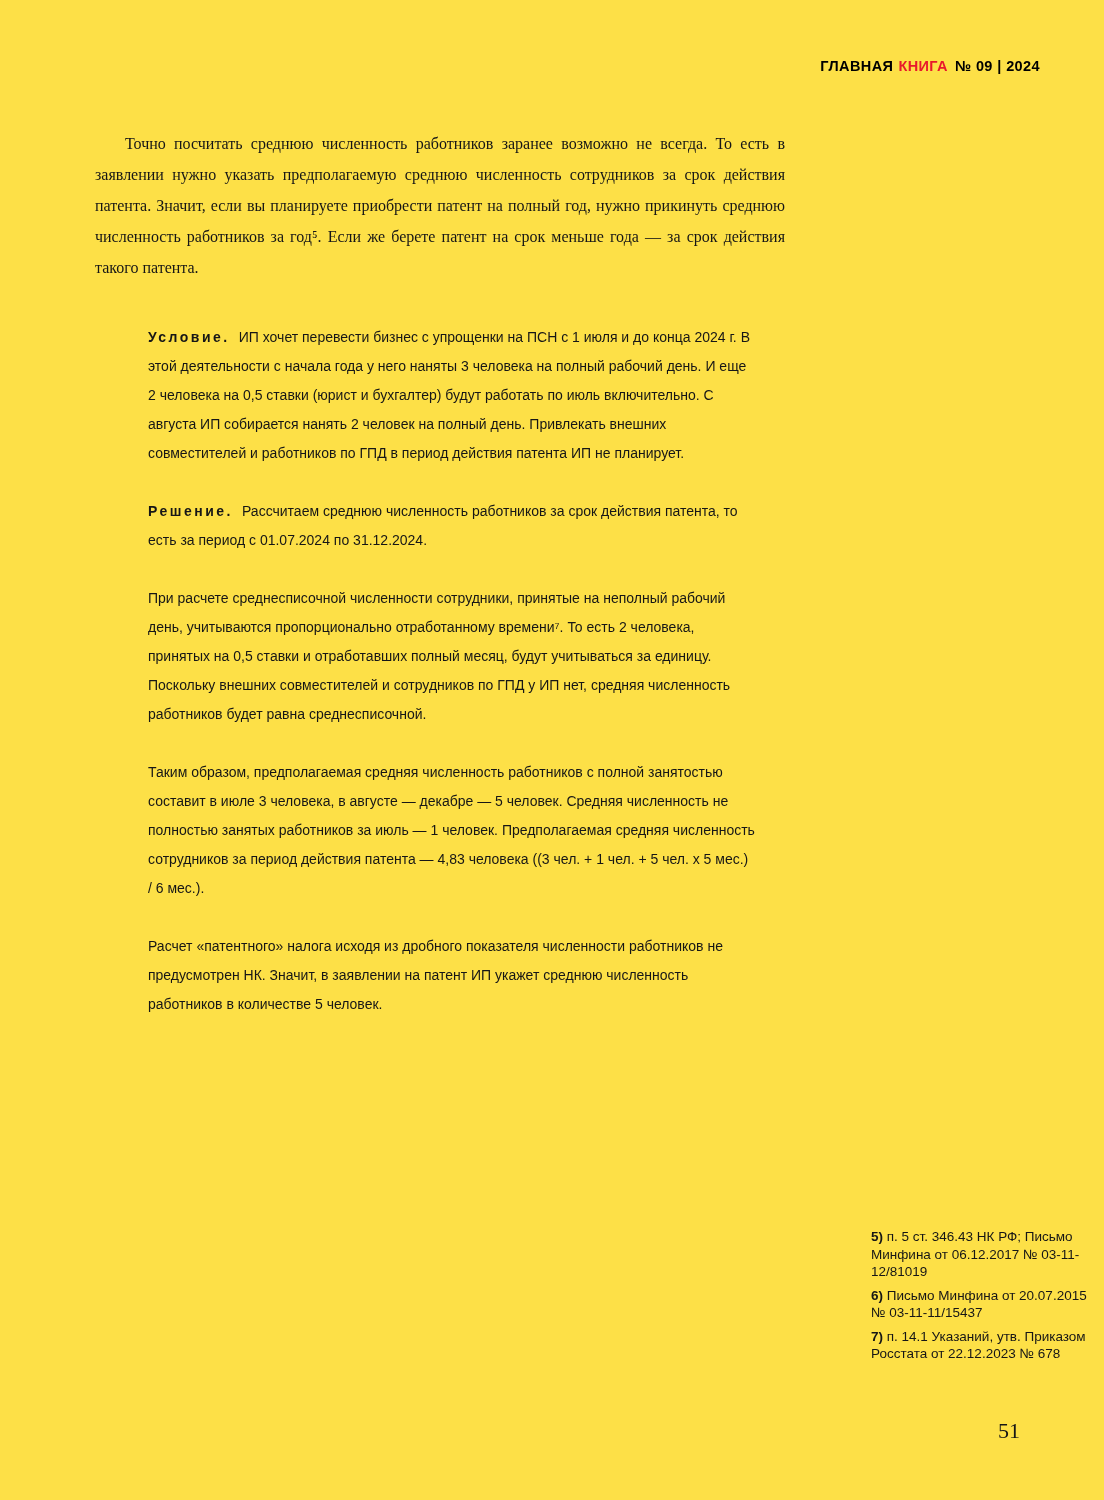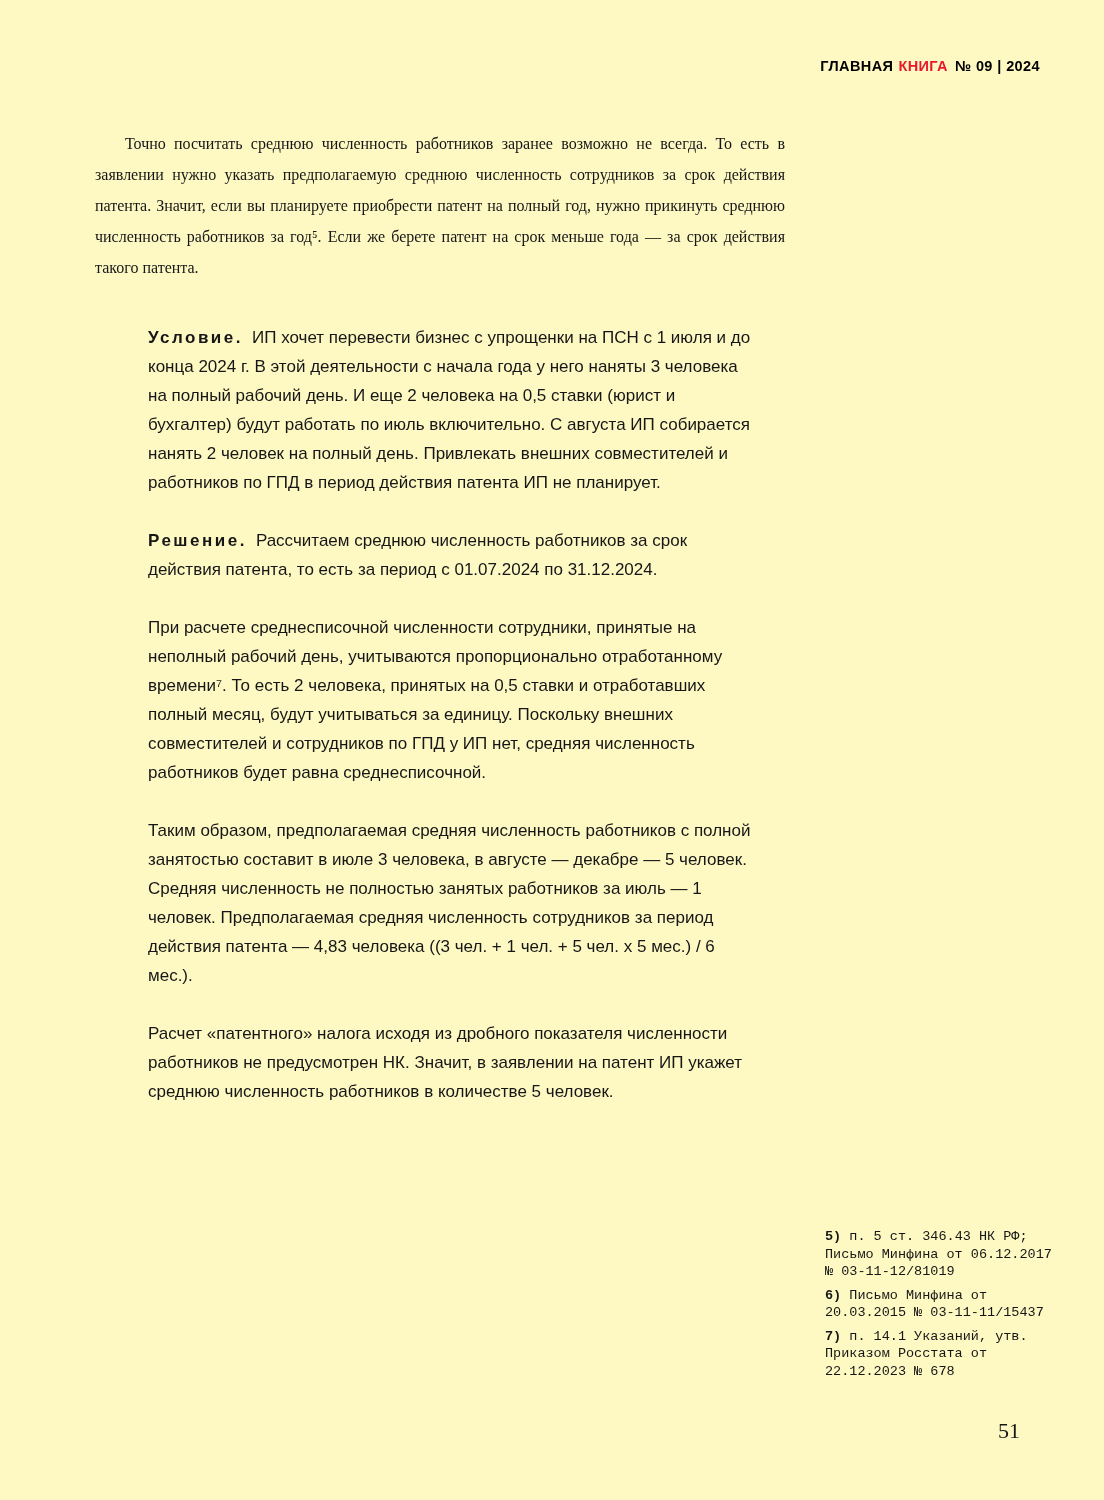--- a/index.html
+++ b/index.html
@@ -1,21 +1,21 @@
 <!DOCTYPE html>
 <html lang="ru" style="--red: #e8192c;"><head>
 <meta charset="utf-8">
 <style>
   :root{ --red:#e8192c; --ink:#161616; }
   html,body{margin:0;padding:0;background:#ffffff;}
   .page{
     position:relative;
     width:1104px;
     height:1500px;
-    background:#fef9c3;
+    background:#fde047;
     overflow:hidden;
     color:var(--ink);
   }
 
   
   .header{
     position:absolute;
     top:58px;
     left:0;
     width:1040px;
@@ -65,33 +65,33 @@
     letter-spacing:3px;
     margin-right:9px;
   }
   .ex-sublabel{
     font-weight:700;
     letter-spacing:2.5px;
     margin-right:9px;
   }
   .ex-p{
     margin:0 0 29px 0;
-    font-size:17px;
+    font-size:14px;
     line-height:29px;
     text-align:left;
   }
   .ex-p:last-child{margin-bottom:0;}
 
   
   .footnotes{
     position:absolute;
-    left:825px;
+    left:871px;
     top:1228px;
     width:228px;
-    font-family:Liberation Mono, monospace;
+    font-family:Liberation Sans, sans-serif;
     font-size:13.5px;
     line-height:17.5px;
     color:var(--ink);
   }
   .fn{margin:0 0 6px 0;}
   .fn-num{font-weight:700;}
 
   
   .page-number{
     position:absolute;
@@ -128,21 +128,21 @@
       <p class="ex-p">Таким образом, предполагаемая средняя численность работников с полной занятостью составит в июле 3 человека, в августе — декабре — 5 человек. Средняя численность не полностью занятых работников за июль — 1 человек. Предполагаемая средняя численность сотрудников за период действия патента — 4,83 человека ((3 чел. + 1 чел. + 5 чел. х 5 мес.) / 6 мес.).</p>
       <p class="ex-p">Расчет «патентного» налога исходя из дробного показателя численности работников не предусмотрен НК. Значит, в заявлении на патент ИП укажет среднюю численность работников в количестве 5 человек.</p>
     </div>
   </div>
 
   <div class="footnotes">
     <p class="fn">
       <span class="fn-num">5)</span> <span>п. 5 ст. 346.43 НК РФ; Письмо Минфина от 06.12.2017 № 03-11-12/81019</span>
     </p>
     <p class="fn">
-      <span class="fn-num">6)</span> <span>Письмо Минфина от 20.03.2015 № 03-11-11/15437</span>
+      <span class="fn-num">6)</span> <span>Письмо Минфина от 20.07.2015 № 03-11-11/15437</span>
     </p>
     <p class="fn">
       <span class="fn-num">7)</span> <span>п. 14.1 Указаний, утв. Приказом Росстата от 22.12.2023 № 678</span>
     </p>
   </div>
 
   <div class="page-number">51</div>
 
 </div>
 

